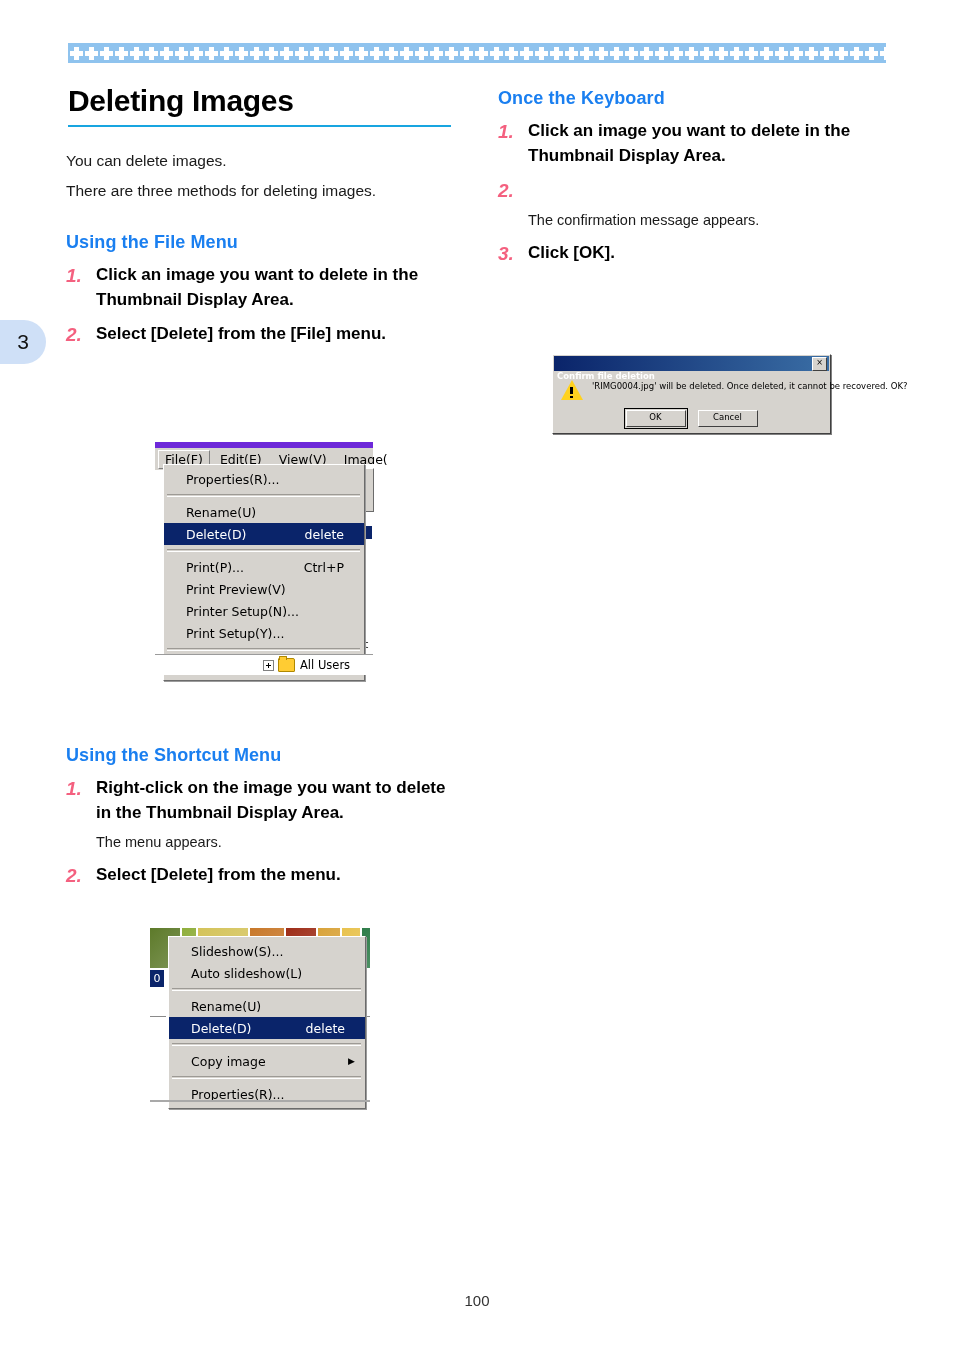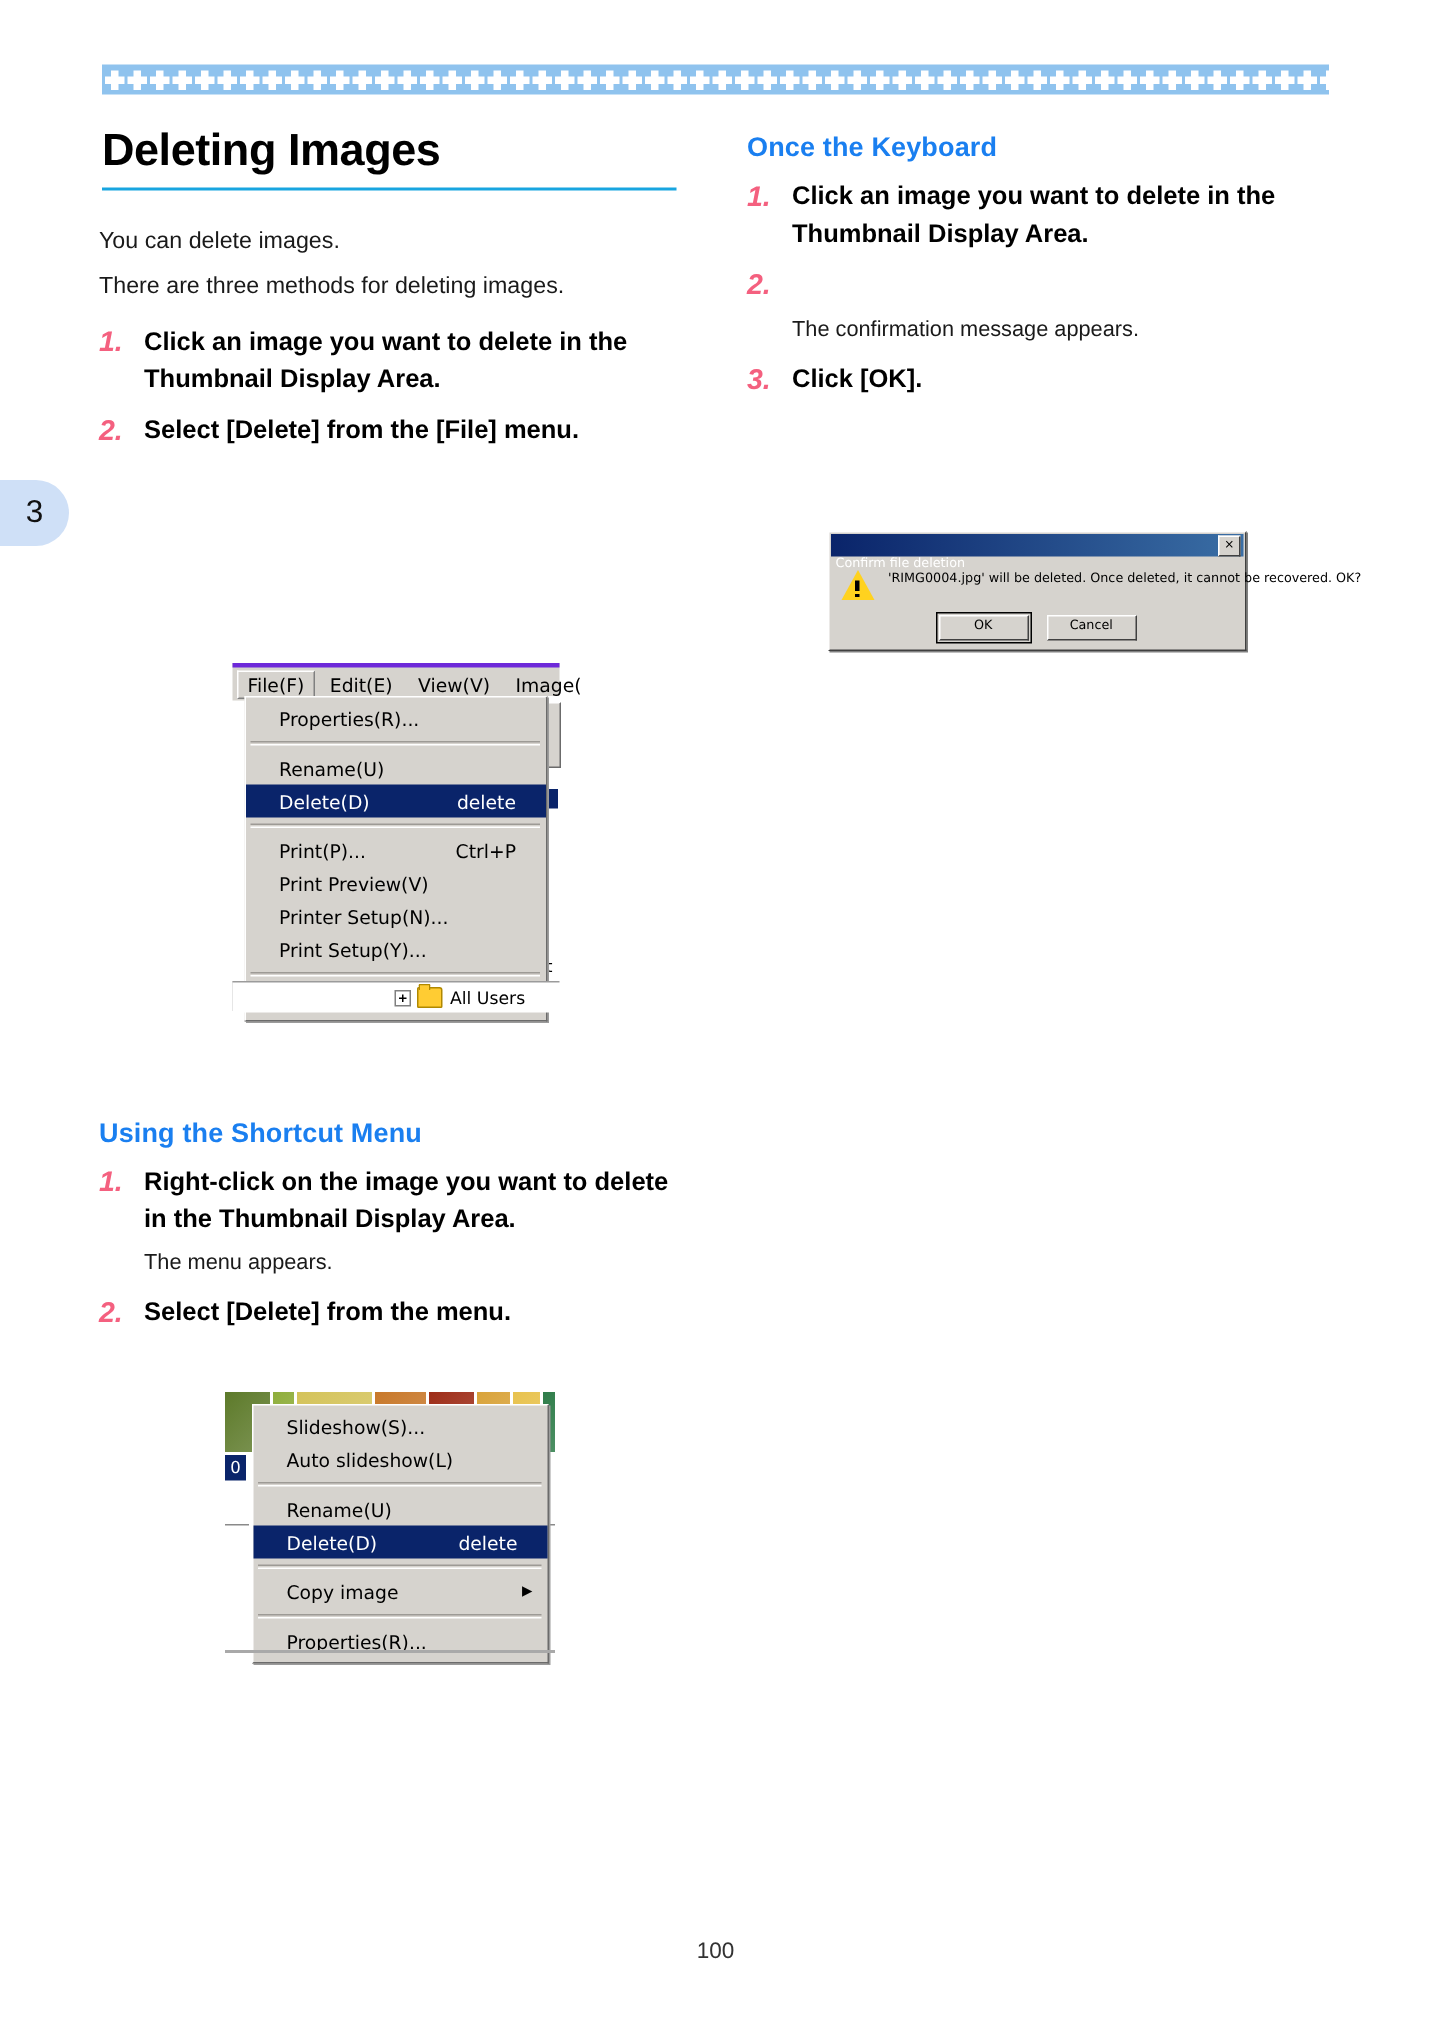--- a/index.html
+++ b/index.html
@@ -171,21 +171,21 @@
     left: 155px;
     top: 440px;
     width: 218px;
     height: 234px;
   }
   .menubar {
     position: absolute;
     left: 0; top: 2px;
     width: 218px; height: 22px;
     background: #d6d3ce;
-    border-top: 3px solid #6d28d9;
+    border-top: 6px solid #6d28d9;
     display: flex;
     align-items: center;
     font-size: 12.5px;
     color: #000;
   }
   .menubar .mi {
     padding: 2px 7px;
     margin-left: 3px;
   }
   .menubar .mi.active {
@@ -408,21 +408,21 @@
     margin: 1px;
     background: linear-gradient(to right, #0a246a, #3a6ea5);
     display: flex;
     align-items: center;
     padding-left: 3px;
   }
   #confirm-dialog .titlebar .tt {
     flex: 1 1 auto;
     color: #ffffff;
     font-size: 8.5px;
-    font-weight: normal;
+    font-weight: bold;
     white-space: nowrap;
     overflow: hidden;
     margin-top: 24px;
   }
   #confirm-dialog .closebtn {
     flex: 0 0 auto;
     width: 13px; height: 12px;
     margin-right: 2px;
     background: #d6d3ce;
     border: 1px solid #ffffff;
@@ -683,20 +683,21 @@
 </div>
 
 <div class="page-title">Deleting Images</div>
 <div class="title-rule"></div>
 
 <div class="col-left">
 
   <div class="lead-line">You can delete images.</div>
   <div class="lead-line">There are three methods for deleting images.</div>
 
+  <div class="section-head">Using the File Menu</div>
 
   <div class="step">
     <div class="step-num">1.</div>
     <div class="step-text">Click an image you want to delete in the Thumbnail Display Area.</div>
   </div>
 
   <div class="step">
     <div class="step-num">2.</div>
     <div class="step-text">Select [Delete] from the [File] menu.</div>
   </div>

